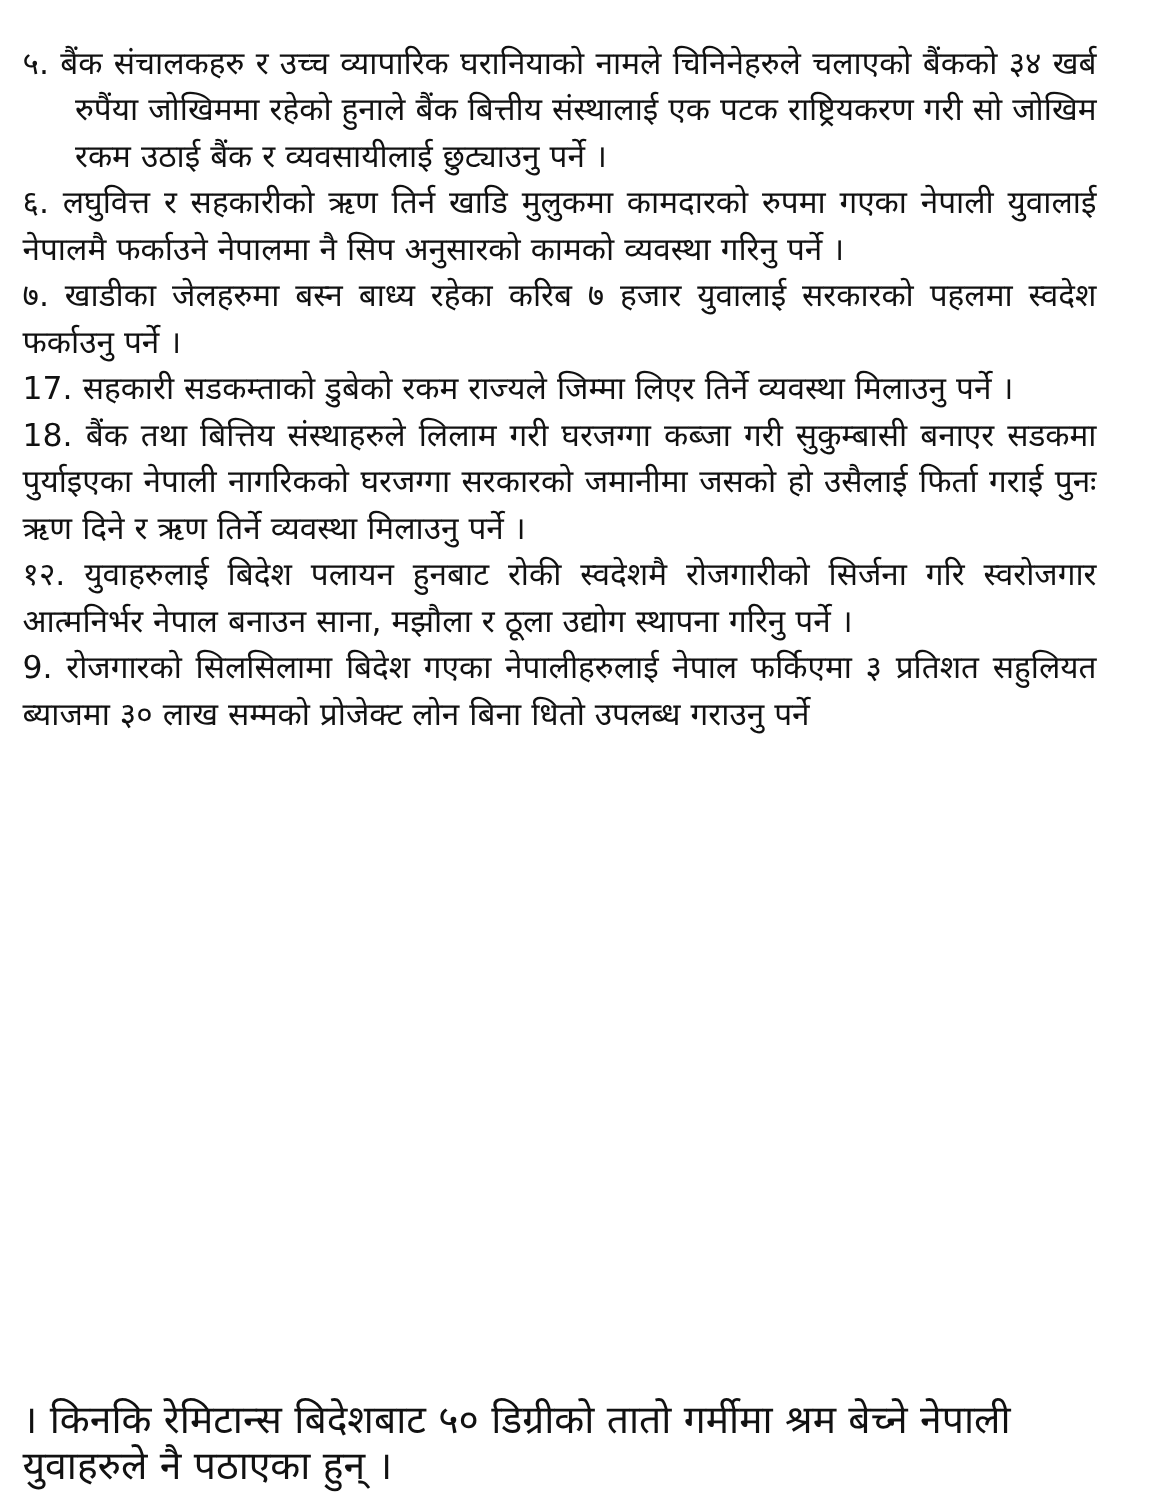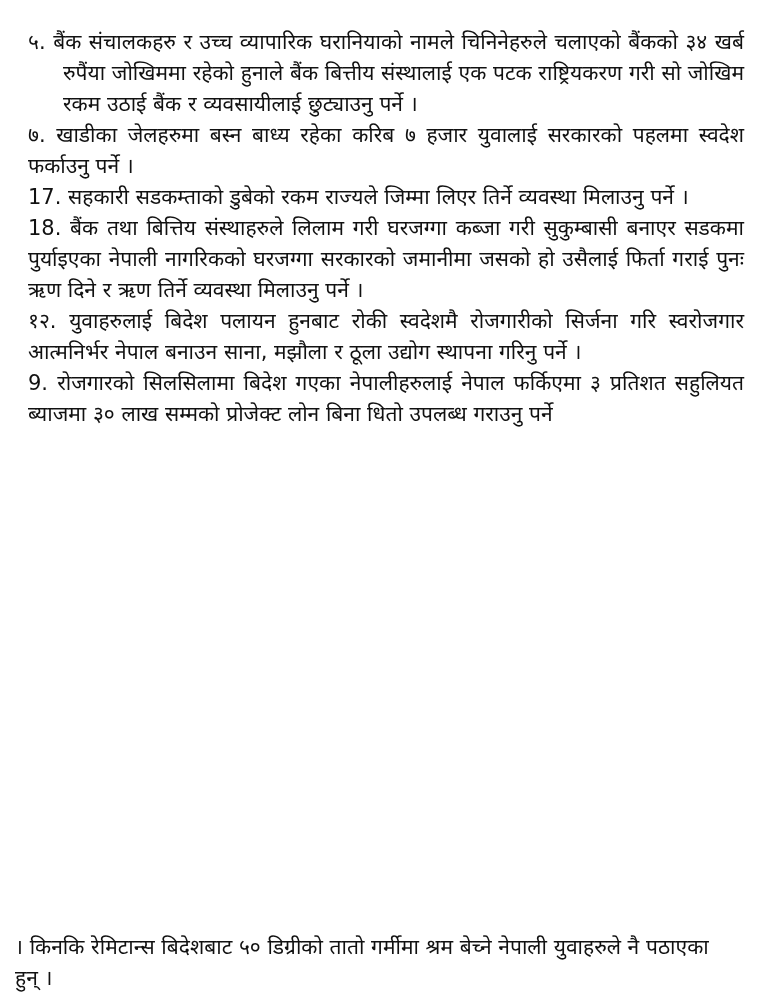--- a/index.html
+++ b/index.html
@@ -10,49 +10,50 @@
     body {
       width: 768px;
       height: 1002px;
       overflow: hidden;
       position: relative;
       font-family: "DejaVu Sans", "Liberation Sans", sans-serif;
       color: #111111;
     }
     .page {
       position: absolute;
-      left: 28px;
+      left: 15px;
       top: 27px;
       width: 716px;
       font-size: 21px;
       line-height: 31px;
       text-align: justify;
     }
     .item {
       margin: 0;
     }
     .item.hanging {
       padding-left: 35px;
       text-indent: -35px;
     }
     .footer {
       position: absolute;
       left: 15px;
       top: 932px;
       width: 716px;
-      font-size: 21px;
+      font-size: 26px;
       line-height: 31px;
       margin: 0;
     }
   </style>
 </head>
 <body>
 
 <div class="page">
   <p class="item hanging"><span>५.</span> <span>बैंक संचालकहरु र उच्च व्यापारिक घरानियाको नामले चिनिनेहरुले चलाएको बैंकको  ३४ खर्ब रुपैंया जोखिममा रहेको हुनाले बैंक बित्तीय संस्थालाई एक पटक राष्ट्रियकरण गरी सो जोखिम रकम उठाई बैंक र व्यवसायीलाई छुट्याउनु पर्ने ।</span></p>
+  <p class="item"><span>६.</span> <span>लघुवित्त र सहकारीको ऋण तिर्न खाडि मुलुकमा कामदारको रुपमा गएका नेपाली युवालाई नेपालमै फर्काउने नेपालमा नै सिप अनुसारको कामको व्यवस्था गरिनु पर्ने ।</span></p>
   <p class="item"><span>७.</span> <span>खाडीका जेलहरुमा बस्न बाध्य रहेका करिब ७ हजार युवालाई सरकारको पहलमा स्वदेश फर्काउनु पर्ने ।</span></p>
   <p class="item"><span>17.</span> <span>सहकारी सडकम्ताको डुबेको रकम राज्यले जिम्मा लिएर तिर्ने व्यवस्था मिलाउनु पर्ने ।</span></p>
   <p class="item"><span>18.</span> <span>बैंक तथा बित्तिय संस्थाहरुले लिलाम गरी घरजग्गा कब्जा गरी सुकुम्बासी बनाएर सडकमा पुर्याइएका नेपाली नागरिकको घरजग्गा सरकारको जमानीमा जसको हो उसैलाई फिर्ता गराई पुनः ऋण दिने र ऋण तिर्ने व्यवस्था मिलाउनु पर्ने ।</span></p>
   <p class="item"><span>१२.</span> <span>युवाहरुलाई बिदेश पलायन हुनबाट रोकी स्वदेशमै रोजगारीको सिर्जना गरि स्वरोजगार आत्मनिर्भर नेपाल बनाउन साना, मझौला र ठूला उद्योग स्थापना गरिनु पर्ने ।</span></p>
   <p class="item"><span>9.</span> <span>रोजगारको सिलसिलामा बिदेश गएका नेपालीहरुलाई नेपाल फर्किएमा ३ प्रतिशत सहुलियत ब्याजमा ३० लाख सम्मको प्रोजेक्ट लोन बिना धितो उपलब्ध गराउनु पर्ने</span></p>
 </div>
 
 <p class="footer">। किनकि रेमिटान्स बिदेशबाट ५० डिग्रीको तातो गर्मीमा श्रम बेच्ने नेपाली युवाहरुले नै पठाएका हुन् ।</p>
 
 </body></html>

